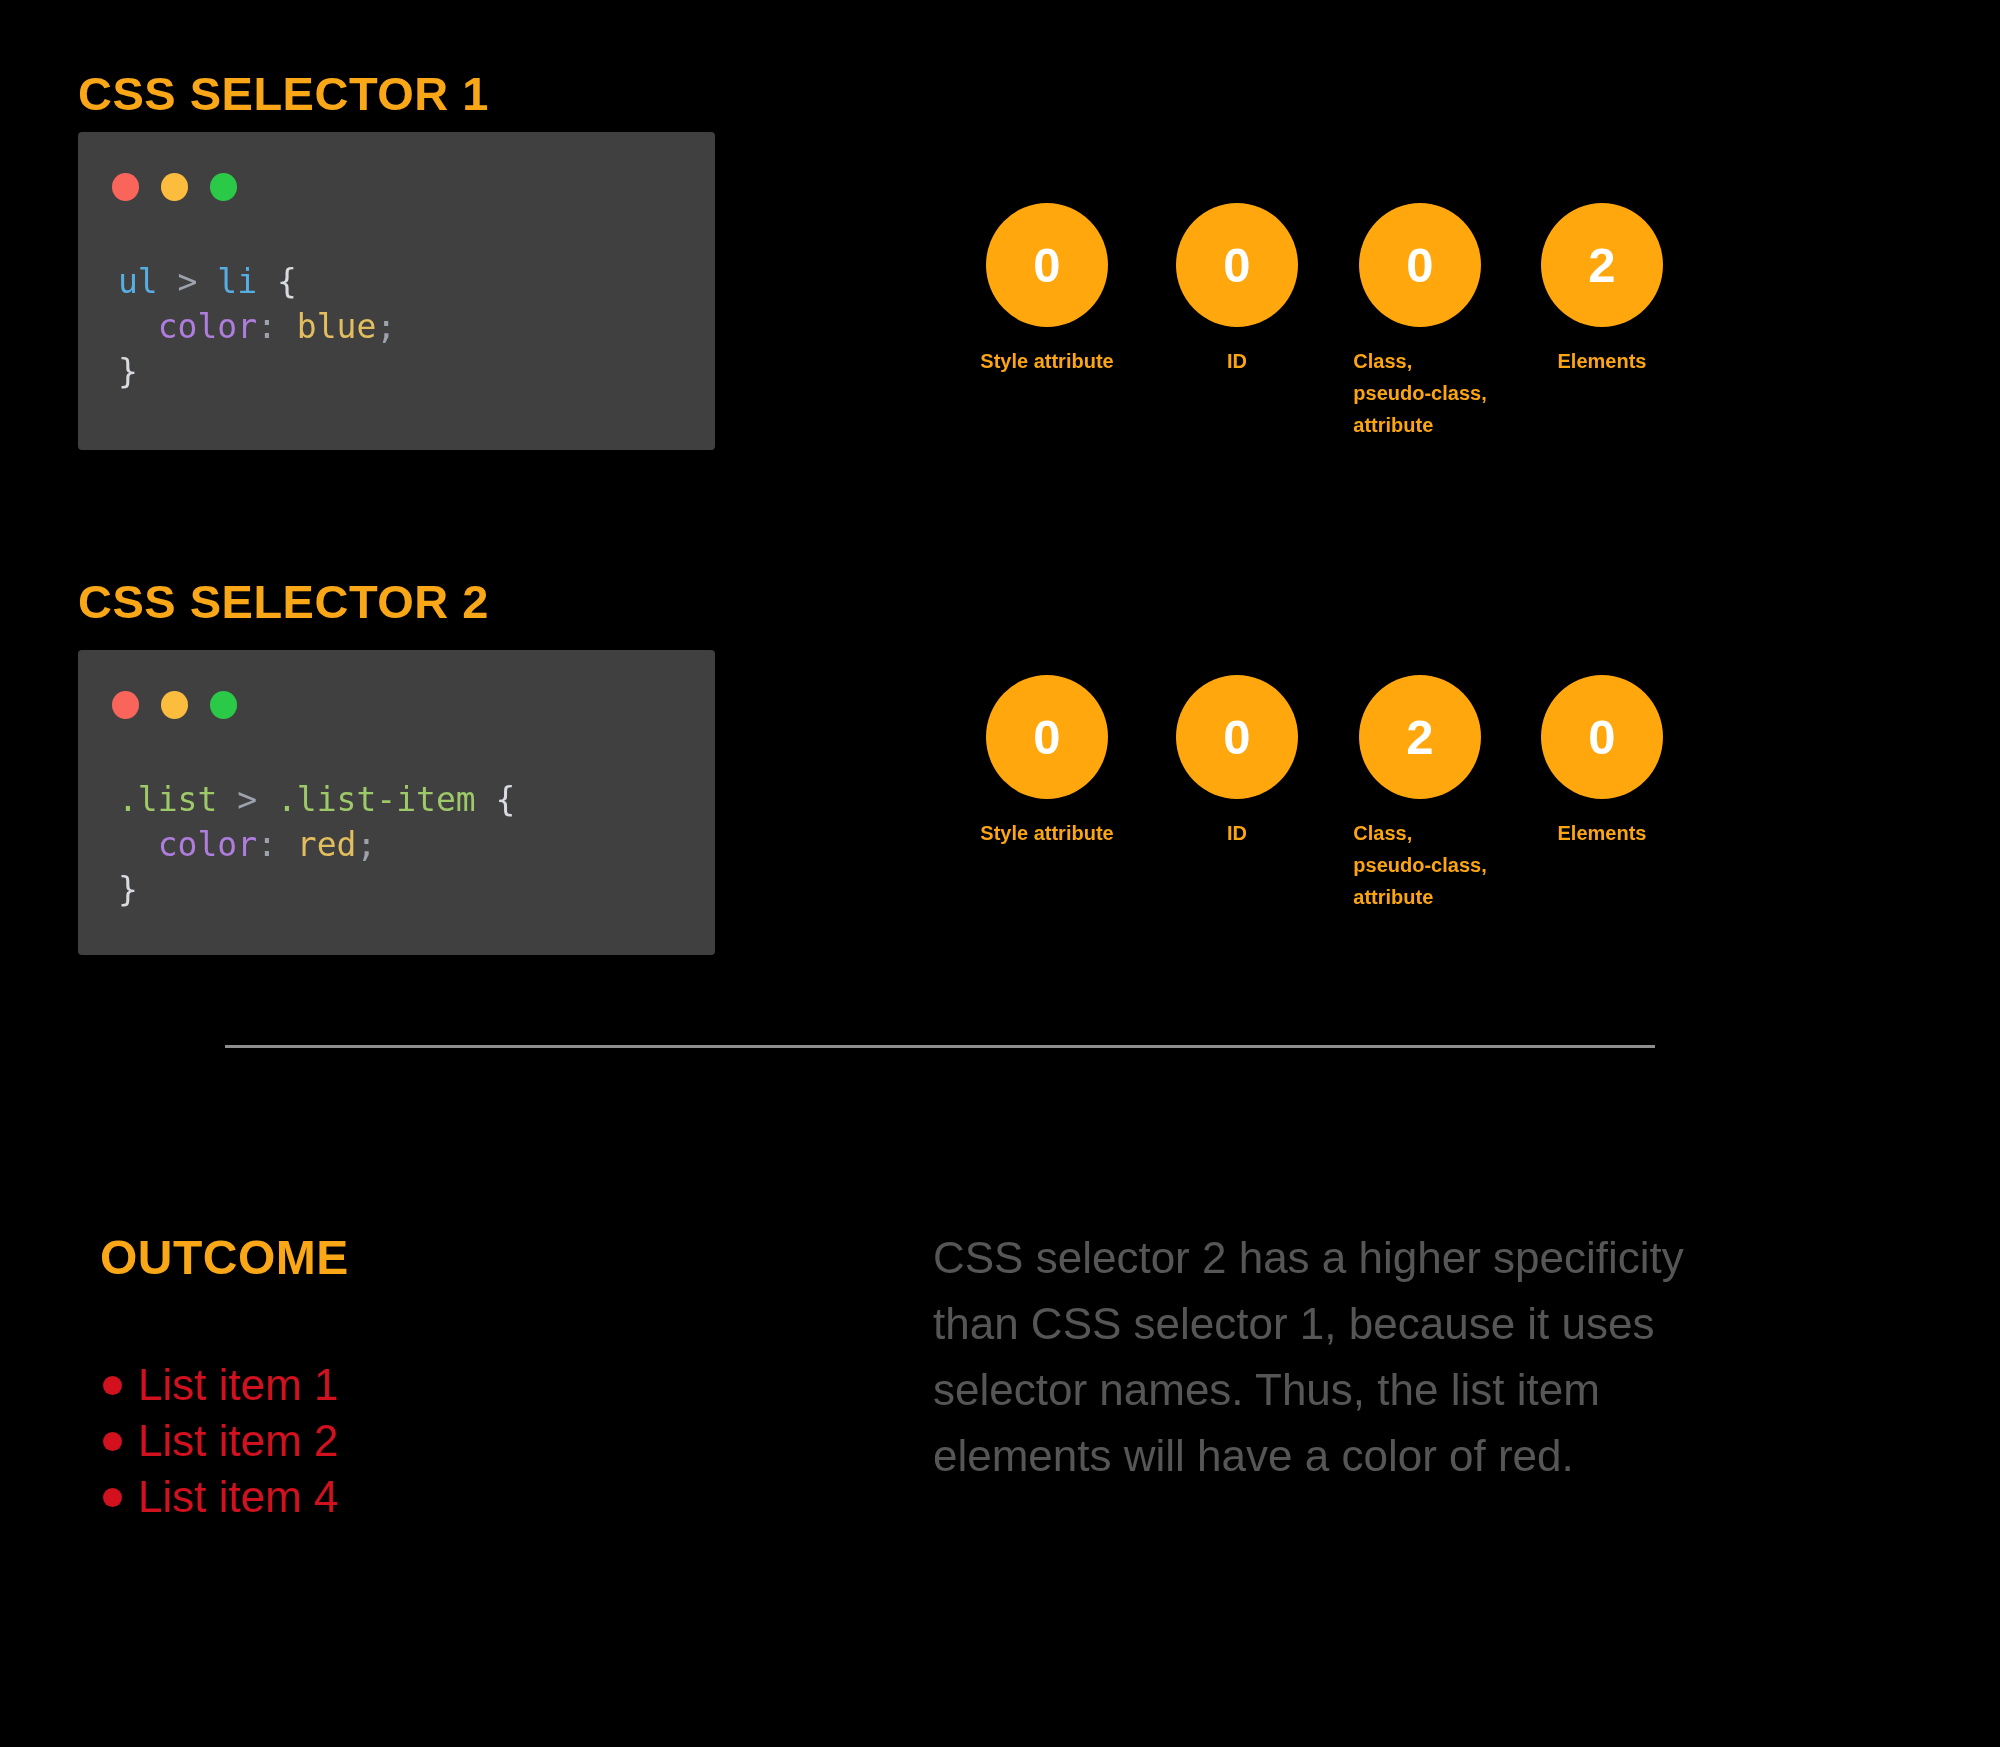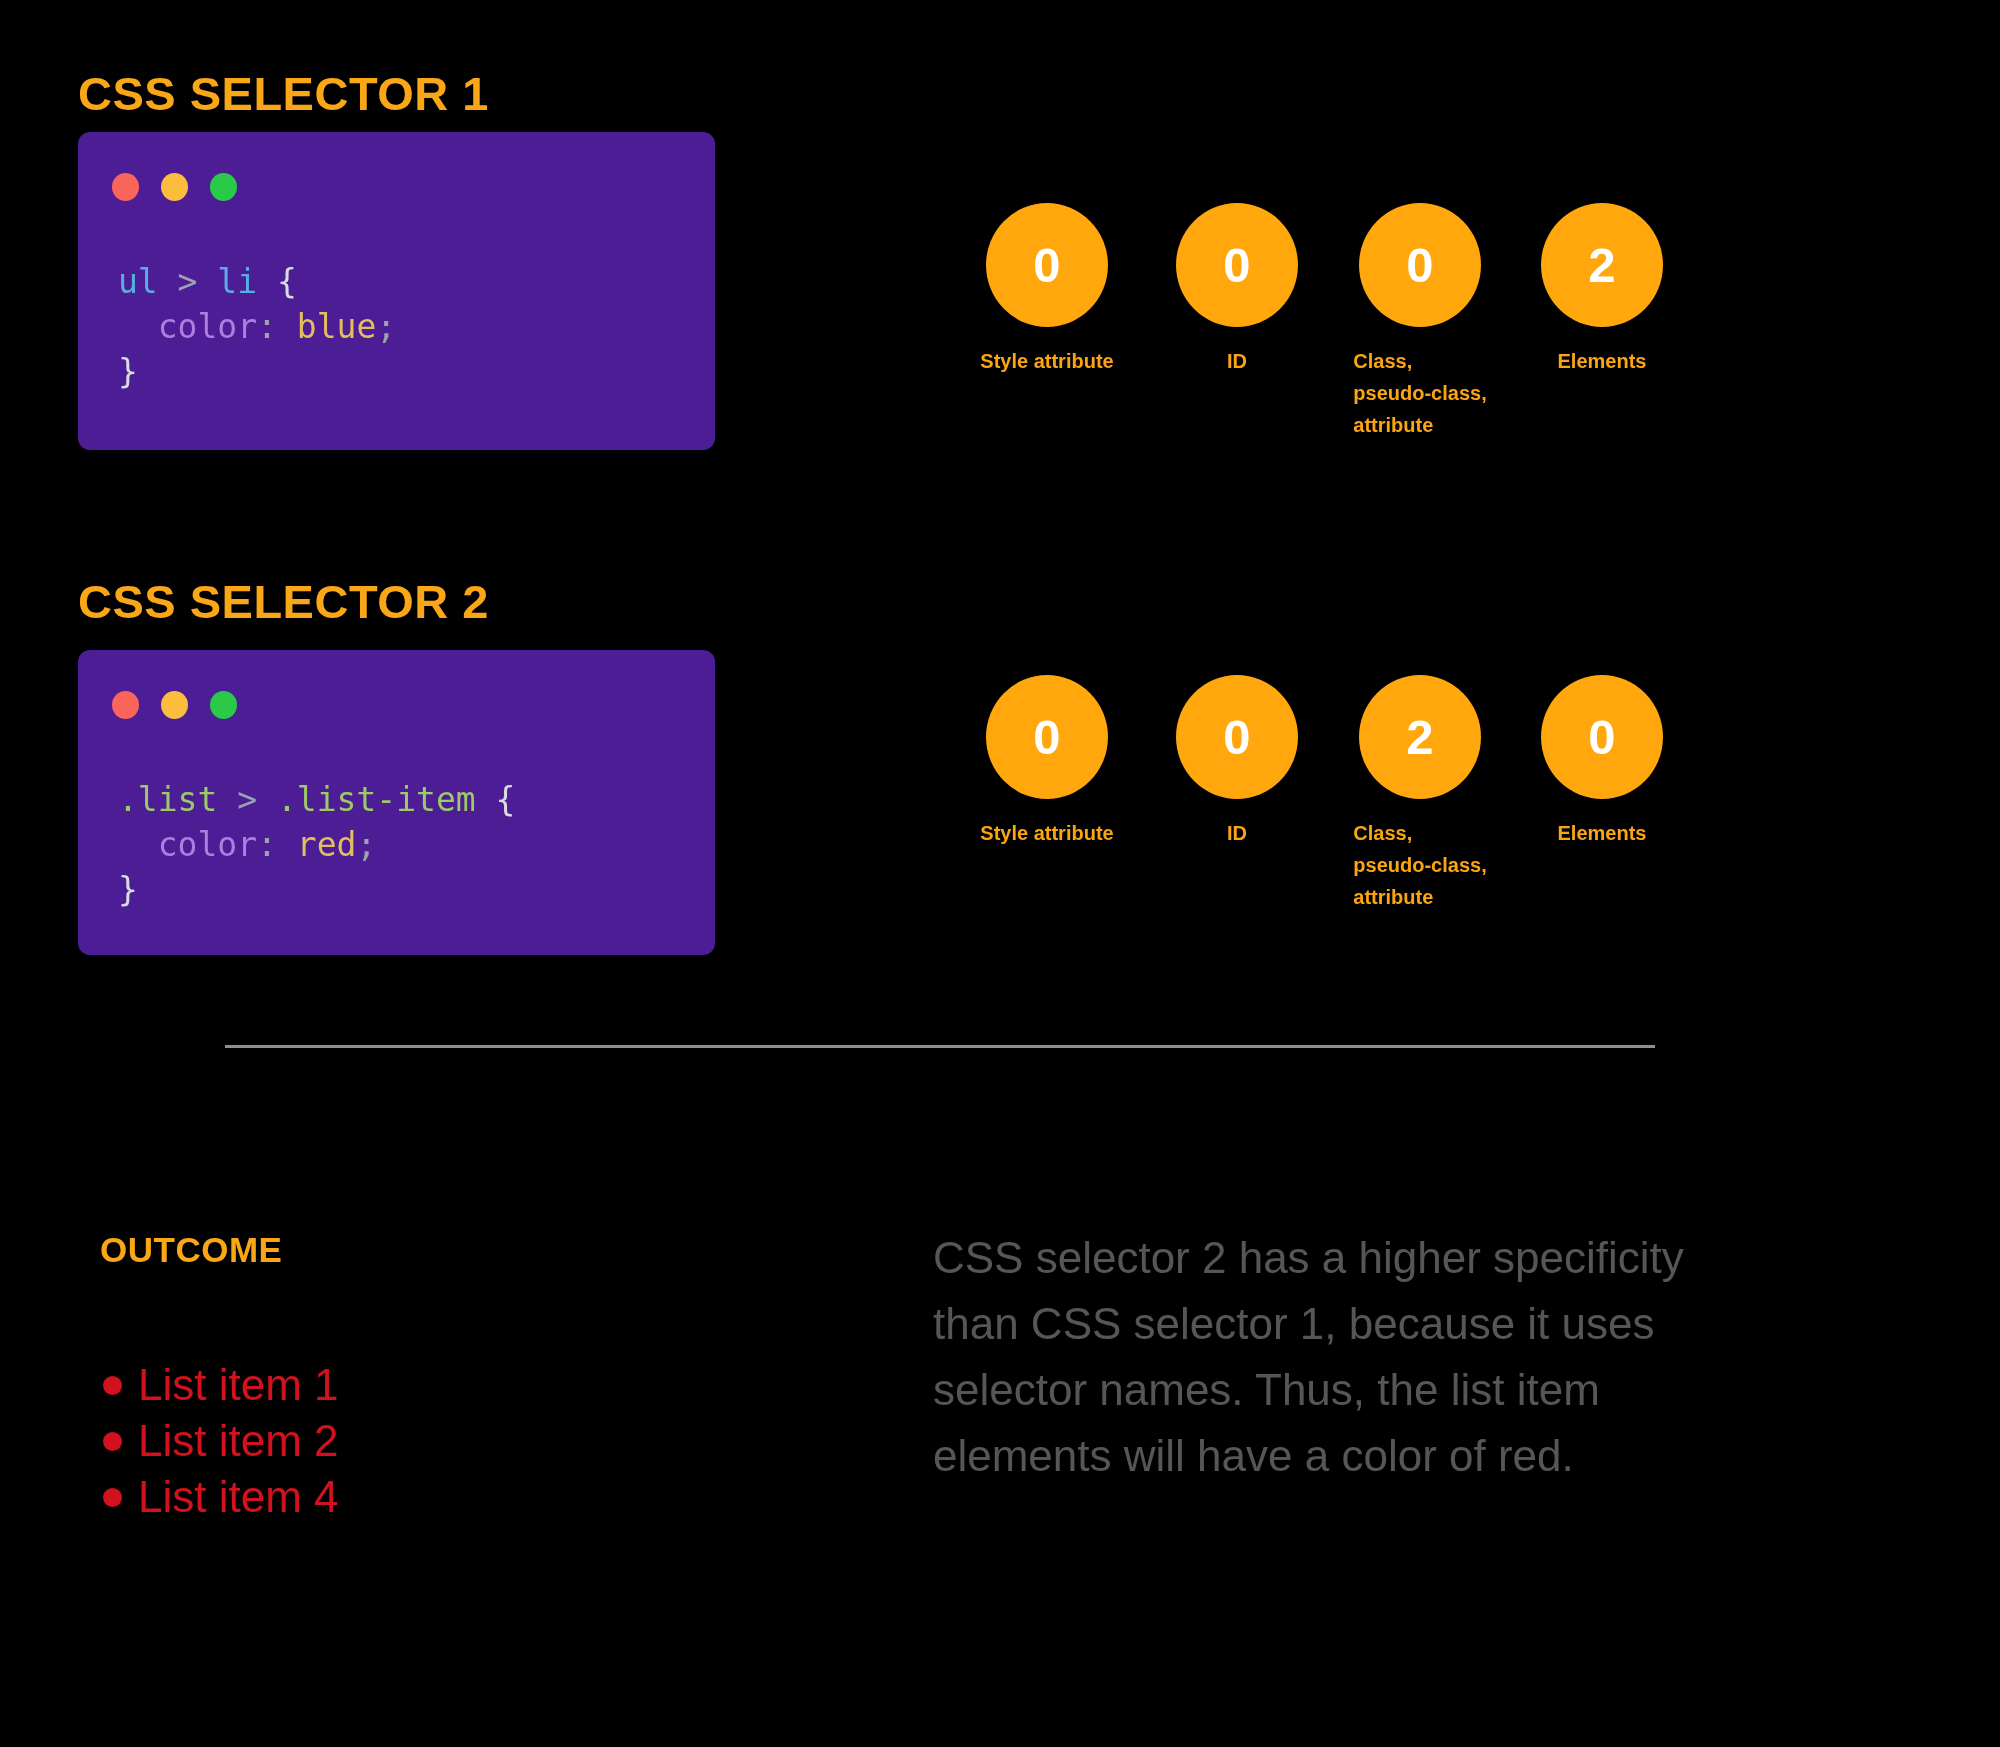--- a/index.html
+++ b/index.html
@@ -23,22 +23,22 @@
     letter-spacing: 0.5px;
     line-height: 1.1;
   }
 
   
   .code-card {
     position: absolute;
     left: 78px;
     width: 637px;
     height: 318px;
-    background: #4c1d95;
-    border-radius: 12px;
+    background: #404040;
+    border-radius: 4px;
   }
   .traffic-dots {
     position: absolute;
     left: 112px; 
     top: 41px;
     display: flex;
     gap: 22px;
   }
   .traffic-dots { left: 34px; }
   .dot { width: 27px; height: 28px; border-radius: 50%; }
@@ -100,21 +100,21 @@
     height: 3px;
     background: #8E8E8E;
   }
 
   
   .outcome-heading {
     position: absolute;
     left: 100px;
     top: 1230px;
     color: #F9A716;
-    font-size: 35px;
+    font-size: 48px;
     font-weight: 700;
     letter-spacing: 0.5px;
   }
   .outcome-list {
     position: absolute;
     left: 103px;
     top: 1357px;
     display: flex;
     flex-direction: column;
     gap: 0;

